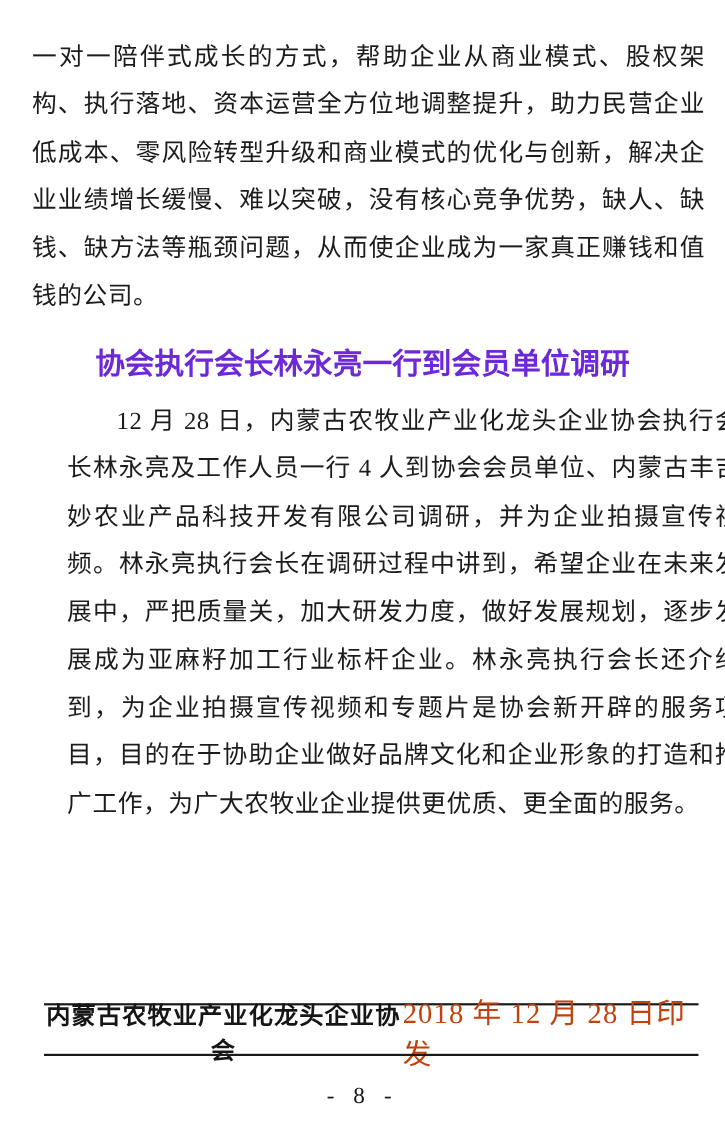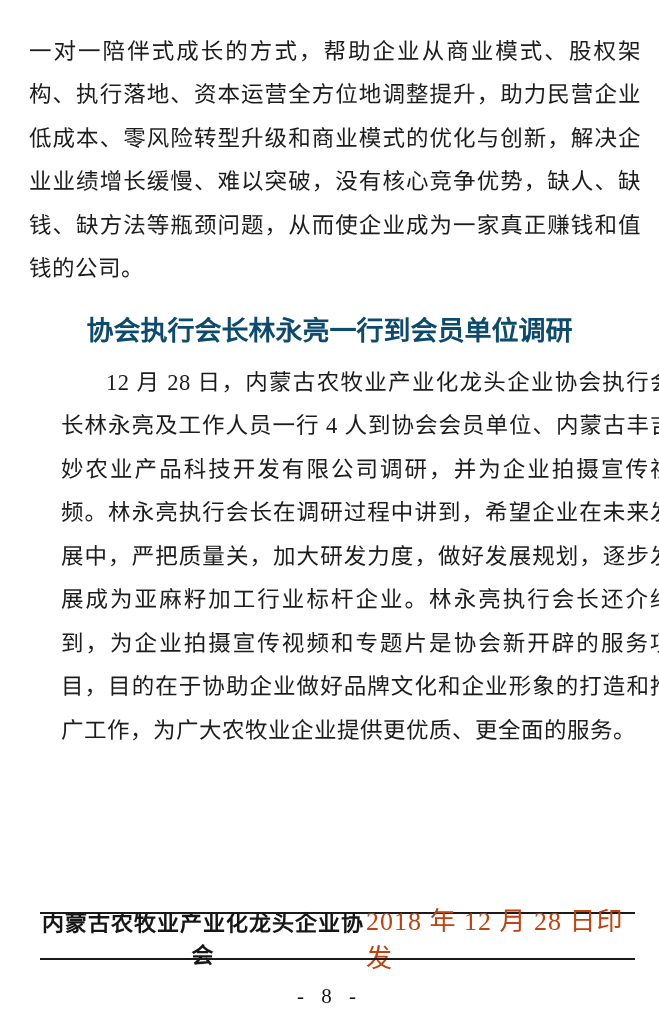--- a/index.html
+++ b/index.html
@@ -34,21 +34,21 @@
   .article-heading {
     position: absolute;
     top: 293px;
     left: 0;
     width: 659px;
     text-align: center;
     font-size: 27px;
     line-height: 40px;
     font-weight: bold;
     font-family: "Liberation Serif", serif;
-    color: #0c4a6e;
+    color: #6d28d9;
   }
   .para-article {
     top: 338px;
     text-indent: 2em;
     margin-left: 32px;
   }
   .footer-rule {
     position: absolute;
     left: 40px;
     width: 595px;

